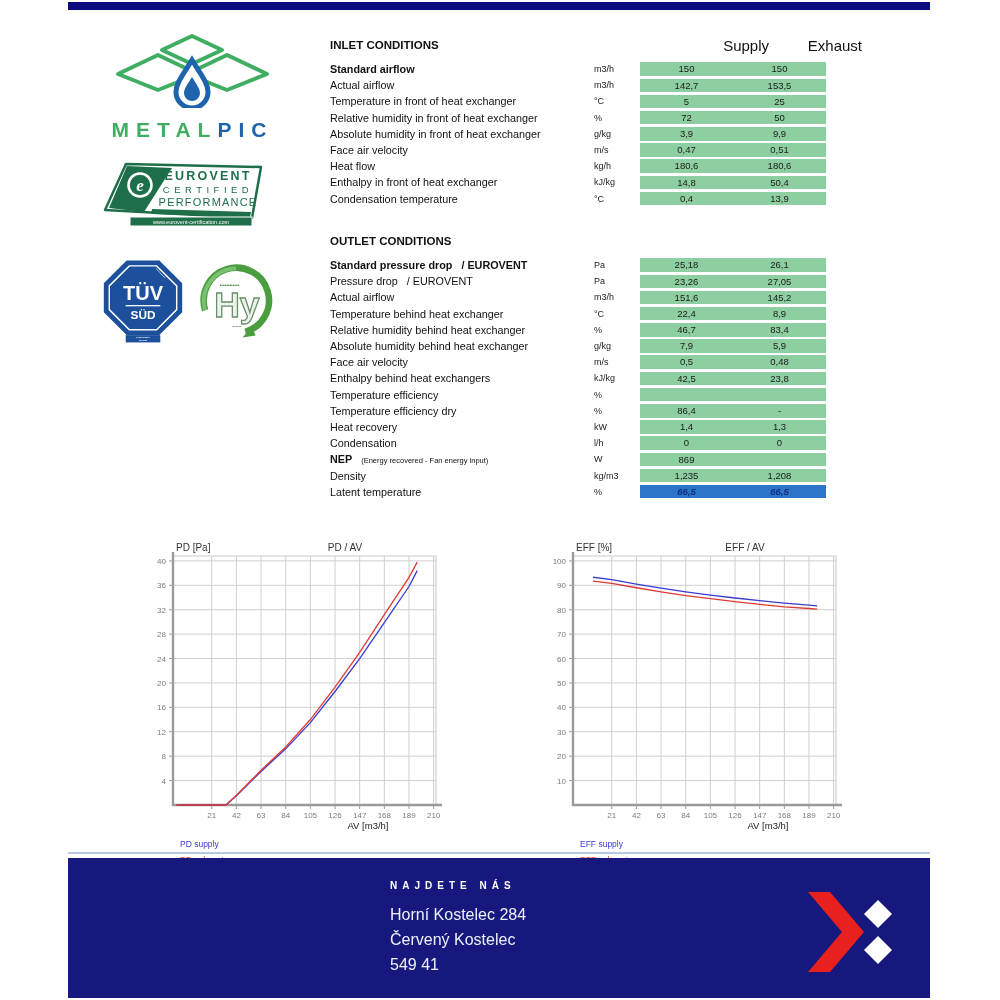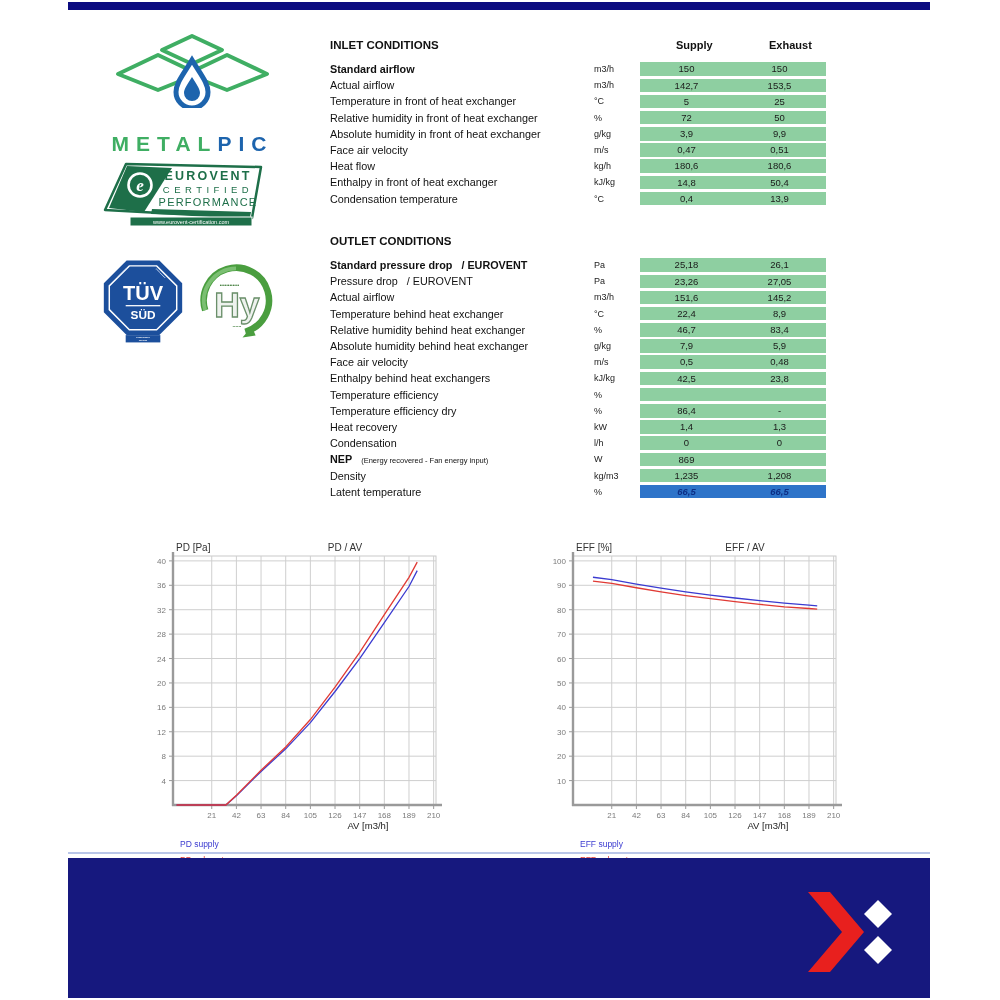--- a/index.html
+++ b/index.html
@@ -2,32 +2,32 @@
 <html><head>
 <meta charset="utf-8">
 <style>
   html,body{margin:0;padding:0;background:#fff;}
   .page{position:relative;width:1000px;height:1000px;background:#ffffff;overflow:hidden;
         font-family:"Liberation Sans",sans-serif;color:#111;}
   .topbar{position:absolute;left:68px;top:2px;width:862px;height:8px;background:#0b0b80;}
 
   
   .logo-metalpic{position:absolute;left:110px;top:30px;width:165px;}
-  .mp-word{text-align:center;font-size:21px;font-weight:600;letter-spacing:7px;margin-top:20px;}
+  .mp-word{text-align:center;font-size:21px;font-weight:600;letter-spacing:7px;margin-top:6px;}
   .mp-word .g{color:#3fae63;} .mp-word .b{color:#1d64ad;}
   .logo-eurovent{position:absolute;left:102px;top:162px;width:162px;height:64px;}
   .logo-certs{position:absolute;left:102px;top:258px;display:flex;gap:10px;align-items:center;}
 
   
   .section{position:absolute;left:330px;width:532px;}
   #inlet{top:36px;} #outlet{top:232px;}
   .sec-head{display:flex;align-items:center;height:18px;margin-bottom:7px;}
   .sec-title{font-weight:bold;font-size:11.5px;width:300px;}
   .sec-head .sp{width:46px;}
-  .colhead{width:93px;text-align:left;font-weight:bold;font-size:11px;}
+  .colhead{width:93px;text-align:right;font-weight:normal;font-size:15px;}
   .row{display:flex;align-items:center;height:16.2px;}
   .row .lbl{width:264px;font-size:10.8px;white-space:pre;overflow:hidden;}
   .row .lbl.bold{font-weight:bold;}
   .row .lbl .note{font-weight:normal;font-size:7.5px;margin-left:9px;}
   .row .unit{width:46px;font-size:9px;color:#222;}
   .row .cells{width:186px;height:13.5px;background:#8ecfa1;display:flex;}
   .row .cells.hl{background:#2e74c9;}
   .row .cells span{flex:1;text-align:center;font-size:9.5px;line-height:13.5px;color:#1a1a1a;}
   .row .cells.hl span{color:#0d2f86;font-weight:bold;font-style:italic;}
 
@@ -453,19 +453,25 @@
         <text x="205" y="9" text-anchor="middle" font-size="10" fill="#333" font-family="Liberation Sans, sans-serif">EFF / AV</text>
         <text x="36" y="9" font-size="10" fill="#333" font-family="Liberation Sans, sans-serif">EFF [%]</text>
         <text x="228" y="287" text-anchor="middle" font-size="9.5" fill="#222" font-family="Liberation Sans, sans-serif">AV [m3/h]</text>
         <text x="40" y="305" font-size="8.5" fill="#3b3bd0" font-family="Liberation Sans, sans-serif">EFF supply</text>
         <text x="40" y="321" font-size="8.5" fill="#e03a34" font-family="Liberation Sans, sans-serif">EFF exhaust</text>
       </svg></div>
 
   <div class="sep"></div>
 
   <div class="footer">
+    <div class="f-col2">
+      <div class="f-head">NAJDETE NÁS</div>
+      <div class="f-line">Horní Kostelec 284</div>
+      <div class="f-line">Červený Kostelec</div>
+      <div class="f-line">549 41</div>
+    </div>
     <svg class="f-logo" width="100" height="88" viewBox="0 0 100 88">
       <polygon points="8,4 30,4 64,44 30,84 8,84 42,44" fill="#e8201e"></polygon>
       <polygon points="78,12 92,26 78,40 64,26" fill="#ffffff"></polygon>
       <polygon points="78,48 92,62 78,76 64,62" fill="#ffffff"></polygon>
     </svg>
   </div>
 </div>
 
 </body></html>

